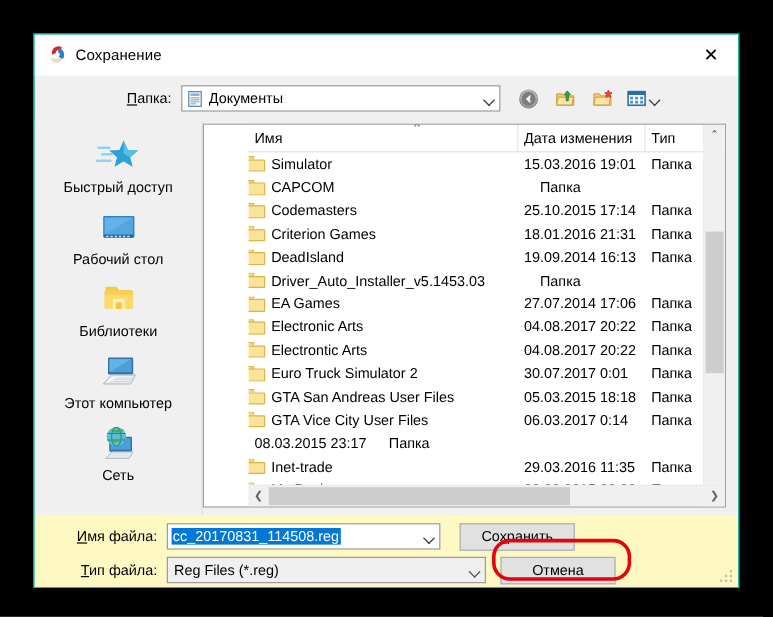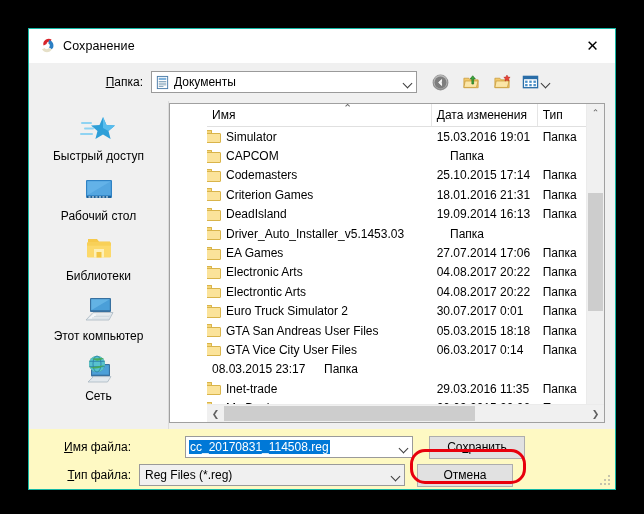--- a/index.html
+++ b/index.html
@@ -237,21 +237,21 @@
     position:relative;
   }
   .frow{
     display:flex;align-items:center;
     height:28px;
   }
   .flabel{
     width:110px;text-align:right;padding-right:8px;
     font-size:12px;color:#000;box-sizing:border-box;
   }
-  .fname-combo{width:228px;margin-left:46px;}
+  .fname-combo{width:228px;}
   .ftype-combo{width:266px;}
   .sel-text{
     background:#0078d7;color:#ffffff;
     padding:0 1px;
   }
   .fname-combo .cb-text{padding-left:3px;}
   .ftype-combo .cb-text{padding-left:5px;}
   .ftype-combo{background:#f0f0f0;border:1px solid #9a9a9a;}
 
   .btn{

